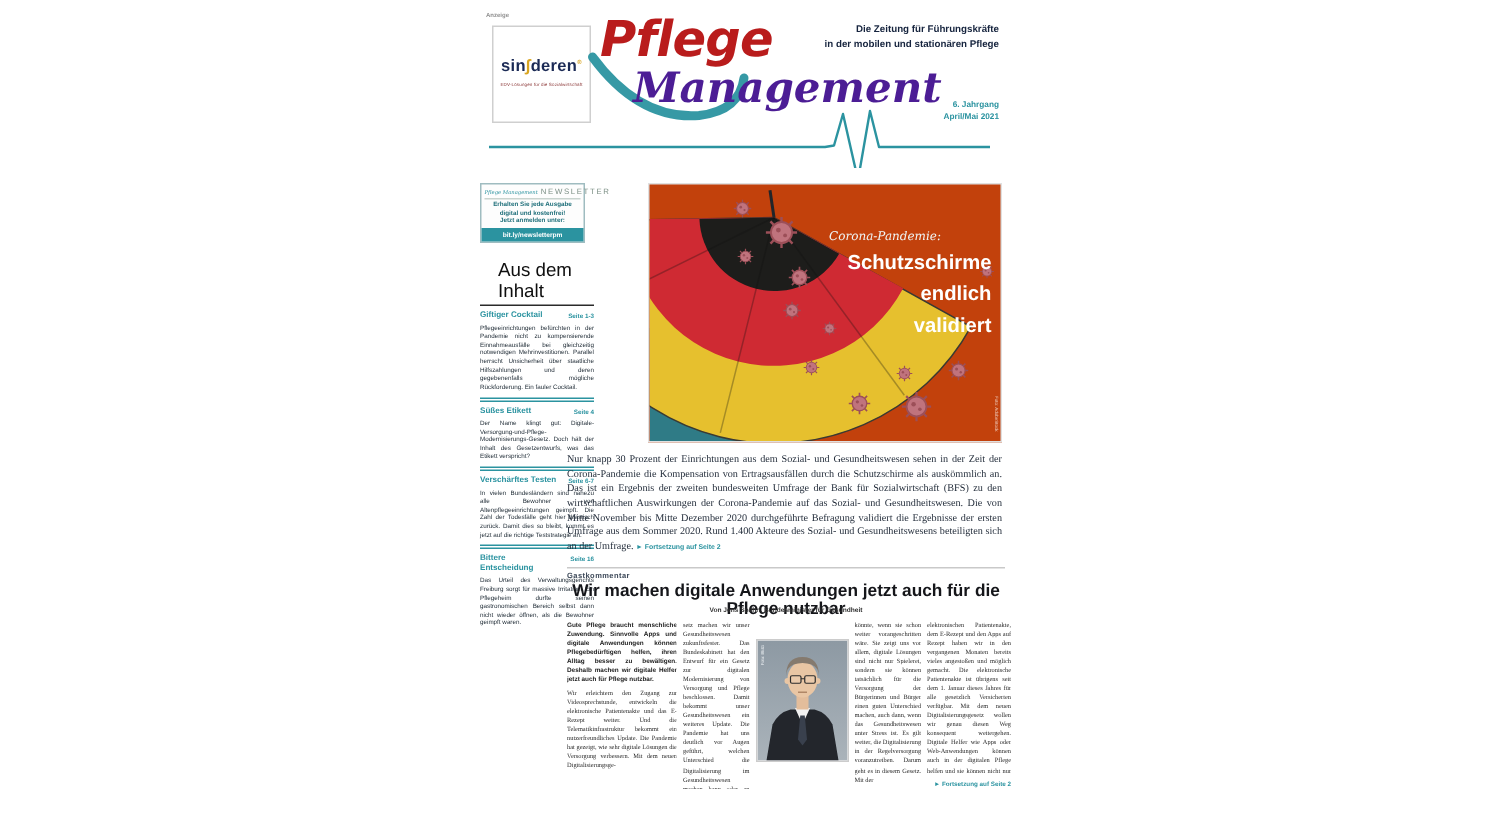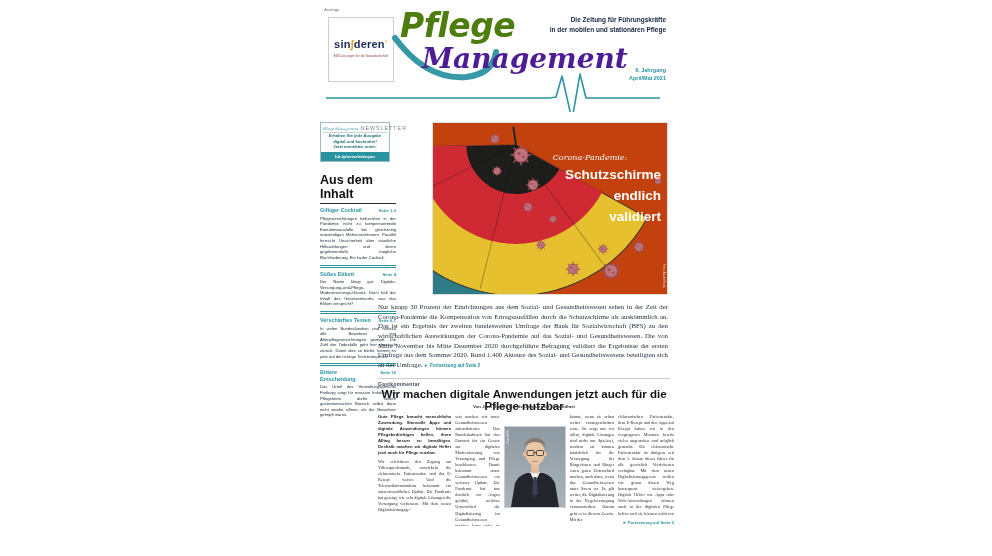--- a/index.html
+++ b/index.html
@@ -10,38 +10,38 @@
   
   .ad-label{position:absolute;left:6px;top:7px;font-size:4px;color:#8f8f8f;font-weight:bold;}
   .sinfonie{position:absolute;left:10px;top:17px;width:66px;height:65px;background:#fff;
             border:1px solid #cfcfcf;text-align:center;box-sizing:border-box;}
   .sin-word{margin-top:20px;font-size:11px;font-weight:bold;color:#1b2a55;letter-spacing:.2px;}
   .sin-f{color:#d9a520;font-style:italic;}
   .sin-reg{font-size:4px;color:#d9a520;vertical-align:super;}
   .sin-tag{margin-top:4px;font-size:3px;color:#8a3535;letter-spacing:.1px;}
   .mast-deco{position:absolute;left:0;top:0;}
   .title-pflege{position:absolute;left:82px;top:6px;font:italic bold 33px "DejaVu Sans",sans-serif;
-                color:#4d7c0f;letter-spacing:-.5px;}
+                color:#b91c1c;letter-spacing:-.5px;}
   .title-mgmt{position:absolute;left:104px;top:42px;font:italic 700 28px "DejaVu Serif",serif;
               color:#4c1d95;}
   .mast-tagline{position:absolute;right:10px;top:15px;text-align:right;
                 font-size:6.5px;line-height:1.55;font-weight:bold;color:#16243e;}
   .mast-issue{position:absolute;right:10px;top:66px;text-align:right;
               font-size:5.5px;line-height:1.5;font-weight:bold;color:#2b93a0;}
 
   
   .sidebar{position:absolute;left:2px;top:122px;width:78px;}
   .nl-box{width:70px;border:1px solid #9fbcc0;background:#fdfdfd;padding:2px 2px 0;box-sizing:border-box;}
   .nl-head{display:flex;align-items:baseline;gap:2px;border-bottom:1px solid #c9d4cf;padding-bottom:1px;}
   .nl-logo{font:italic 3.5px "DejaVu Serif",serif;color:#2b93a0;white-space:nowrap;}
   .nl-title{font-size:5.2px;letter-spacing:1.1px;color:#7c8f85;}
   .nl-line{text-align:center;font-size:4.2px;line-height:1.35;font-weight:bold;color:#1f6f7a;}
   .nl-btn{margin:2px -2px 0;background:#2b93a0;color:#fff;font-size:4.4px;font-weight:bold;
           text-align:center;padding:2px 0;cursor:pointer;}
-  .toc-title{margin-top:11px;font-size:12.5px;font-weight:bold;color:#0f0f0f;width:76px;}
+  .toc-title{margin-top:11px;font-size:12.5px;font-weight:normal;color:#0f0f0f;width:76px;margin-left:12px;}
   .toc-rule{height:1px;background:#2a2a2a;margin:2px 0 0;width:76px;}
   .toc-item{width:76px;padding:3px 0 4px;}
   .toc-item + .toc-item{border-top:3px double #2b93a0;}
   .toc-head{display:flex;justify-content:space-between;color:#2b93a0;}
   .toc-item-title{font-size:5.4px;line-height:1.2;font-weight:bold;max-width:54px;}
   .toc-page{font-size:4.2px;font-weight:bold;padding-top:1px;white-space:nowrap;}
   .toc-body{margin-top:2px;font-size:4.2px;line-height:1.34;color:#222e38;text-align:justify;}
 
   
   .hero{position:absolute;left:114px;top:122px;width:236px;height:173px;background:#c2410c;

